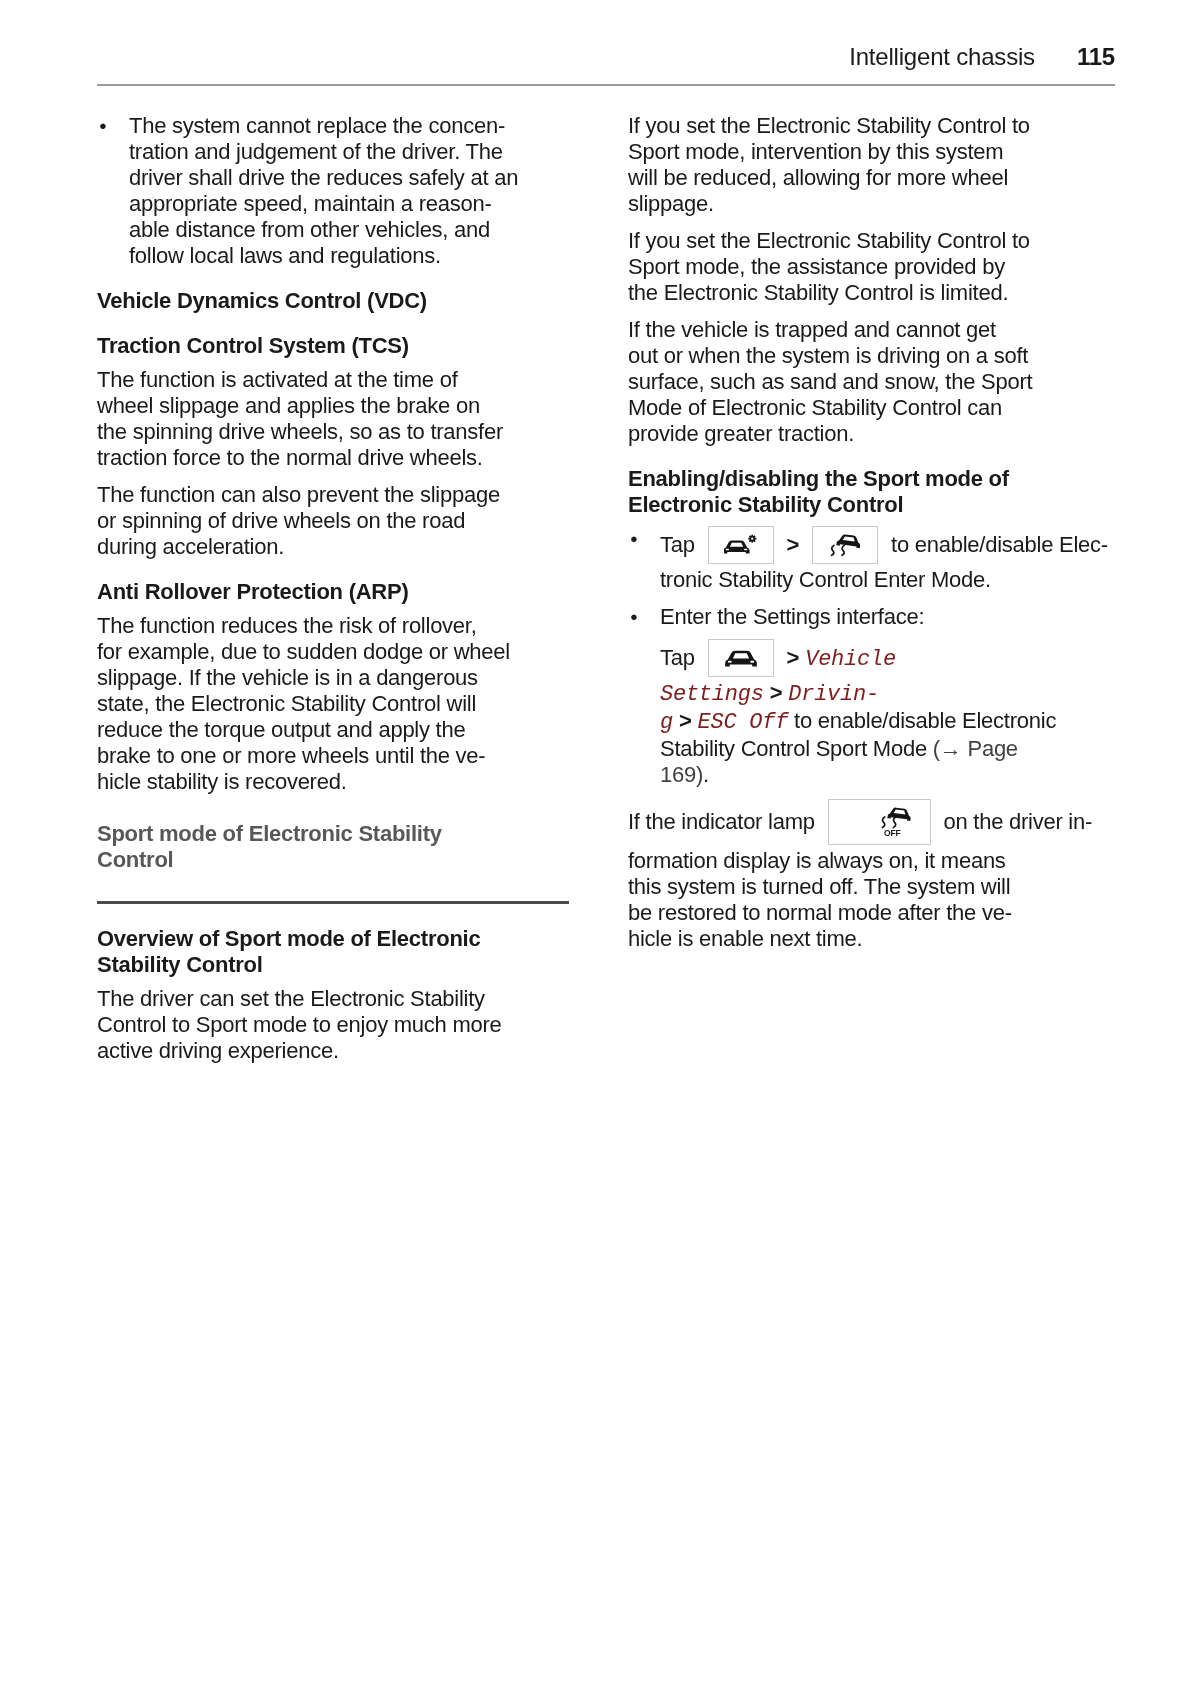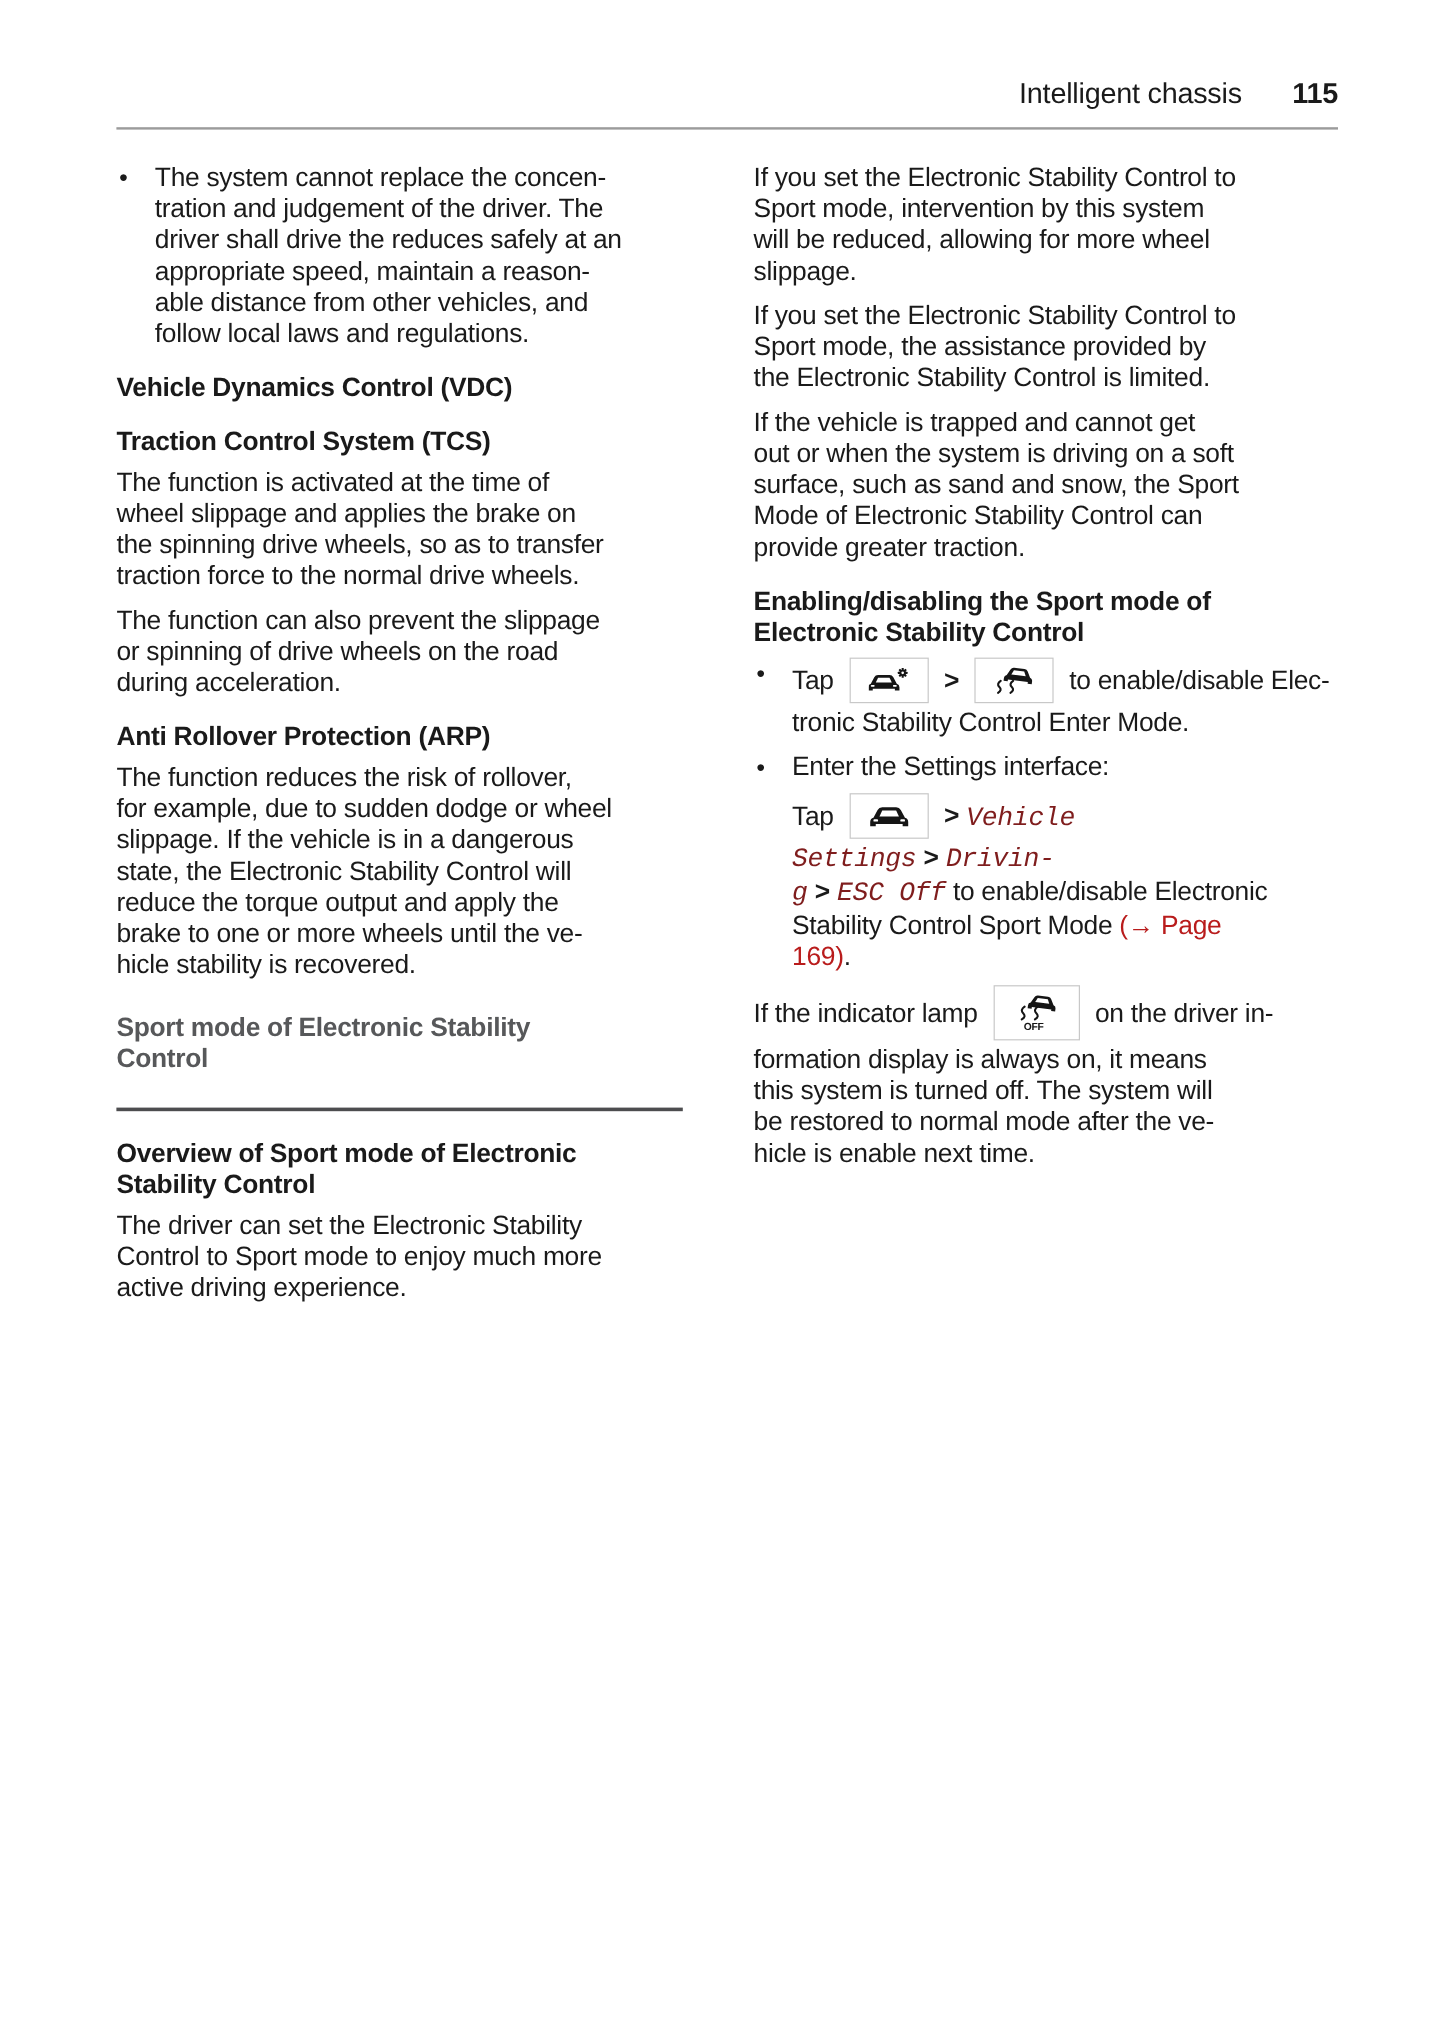--- a/index.html
+++ b/index.html
@@ -4,21 +4,21 @@
 <style>
   html,body{margin:0;padding:0;}
   body{
     width:1200px;height:1703px;background:#ffffff;
     font-family:"Liberation Sans",sans-serif;color:#1a1a1a;
     overflow:hidden;
   }
   .page{padding:0 85px 0 97px;}
   .page-header{
     display:flex;justify-content:flex-end;align-items:flex-end;gap:42px;
-    padding-top:64px;font-size:24px;line-height:30px;letter-spacing:-0.2px;
+    padding-top:42px;font-size:24px;line-height:30px;letter-spacing:-0.2px;
   }
   .page-header .title{font-weight:400;}
   .page-header .pageno{font-weight:700;}
   .header-rule{border:none;border-top:2px solid #9b9b9b;margin:12px 0 0 0;height:0;}
   .columns{display:flex;gap:59px;margin-top:27px;}
   .col{font-size:22px;line-height:26px;letter-spacing:-0.25px;}
   .col-left{width:472px;flex:none;}
   .col-right{flex:1;min-width:0;}
   p.para{margin:0 0 11px 0;}
   .subhead{font-weight:700;margin:19px 0 8px 0;}
@@ -29,23 +29,23 @@
   }
   .bullet{display:flex;margin:0 0 11px 0;}
   .bullet-dot{flex:none;width:30px;font-size:13px;line-height:26px;padding-left:2px;}
   .bullet-body{flex:1;min-width:0;}
   .sub-steps{margin-top:9px;}
   .icon-box{
     display:inline-flex;align-items:center;justify-content:center;
     width:64px;height:36px;border:1px solid #c8c8c8;background:#fff;
     vertical-align:middle;margin:0 7px 3px 7px;
   }
-  .icon-box--tall{width:70px;height:44px;}
+  .icon-box--tall{width:70px;height:44px;padding-left:31px;}
   .run-menu{font-style:italic;color:#7f1d1d;font-family:Liberation Mono, monospace;}
-  .run-green{color:#b91c1c;}
+  .run-green{color:#404040;}
   .run-chev{font-weight:700;padding:0 6px;}
 </style>
 </head>
 <body>
 
 <div class="page">
 
   <div class="page-header">
     <span class="title">Intelligent chassis</span>
     <span class="pageno">115</span>

